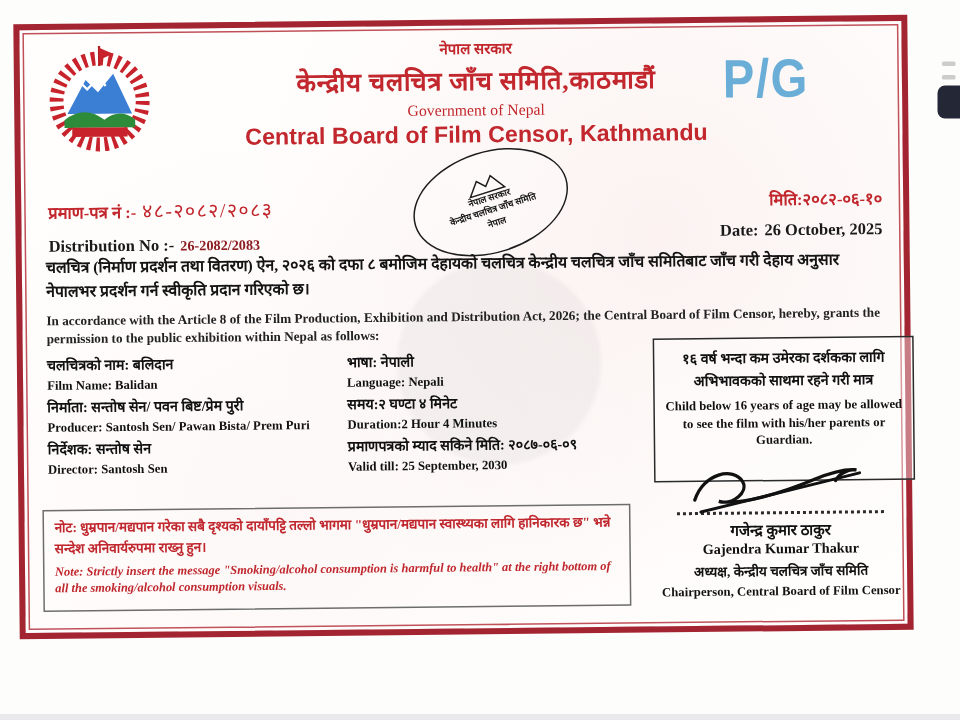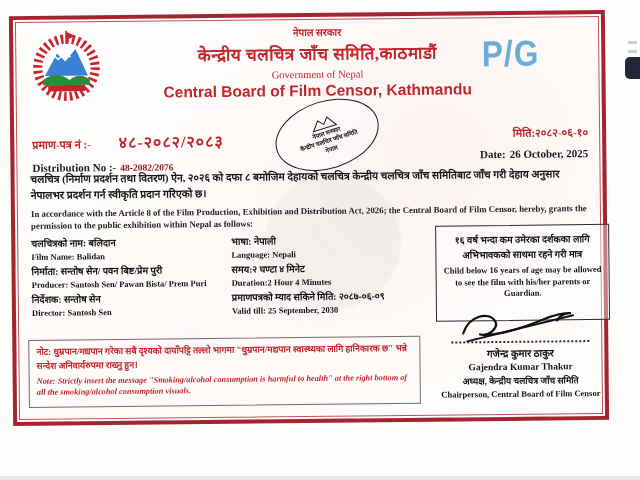--- a/index.html
+++ b/index.html
@@ -23,21 +23,21 @@
     font-weight:bold;font-size:30px;color:#6aaed8;transform:scale(1.05,1.2);letter-spacing:1px;}
   .stamp{position:absolute;left:260px;top:84px;width:104px;height:66px;
     transform:rotate(-17deg);border:1.6px solid #1c1c1c;border-radius:50%;
     display:flex;flex-direction:column;align-items:center;justify-content:center;
     font-size:6px;font-weight:bold;color:#161616;line-height:1.35;text-align:center;
     background:rgba(255,255,255,0.25);}
   .stamp svg{width:26px;height:13px;display:block;}
   .meta-left{position:absolute;left:18px;top:112px;}
   .meta-right{position:absolute;right:14px;top:110px;text-align:right;}
   .np-red{font-size:11px;font-weight:bold;color:#c1272d;}
-  .num-red{font-size:16px;font-weight:bold;color:#c2242c;letter-spacing:1px;margin-left:24px;}
+  .num-red{font-size:13px;font-weight:normal;color:#c2242c;letter-spacing:1px;}
   .en-label{font-size:11px;font-weight:bold;color:#1a1a1a;}
   .en-num{font-size:9.5px;font-weight:bold;color:#8d1d22;}
   .meta-line{margin-top:4px;}
   .para{position:absolute;left:16px;top:152px;width:558px;}
   .para-np{font-size:10.5px;font-weight:bold;color:#141414;line-height:1.55;}
   .para-en{font-size:8.8px;font-weight:600;color:#222;margin-top:3px;line-height:1.45;}
   .col-left{position:absolute;left:16px;top:214px;width:200px;}
   .col-mid{position:absolute;left:216px;top:214px;width:206px;}
   .d-np{font-size:9.5px;font-weight:bold;color:#111;margin-top:2.5px;}
   .d-en{font-size:8.5px;font-weight:bold;color:#111;margin-top:2.5px;}
@@ -98,21 +98,21 @@
     <div>नेपाल</div>
   </div>
 
   <div class="meta-left">
     <div>
       <span class="np-red">प्रमाण-पत्र नं :-</span>
       <span class="num-red">४८-२०८२/२०८३</span>
     </div>
     <div class="meta-line">
       <span class="en-label">Distribution No :-</span>
-      <span class="en-num">48-2082/2076</span>
+      <span class="en-num">26-2082/2083</span>
     </div>
   </div>
 
   <div class="meta-right">
     <div class="np-red">मिति:२०८२-०६-१०</div>
     <div class="meta-line">
       <span class="en-label">Date:</span>
       <span class="en-label">26 October, 2025</span>
     </div>
   </div>

